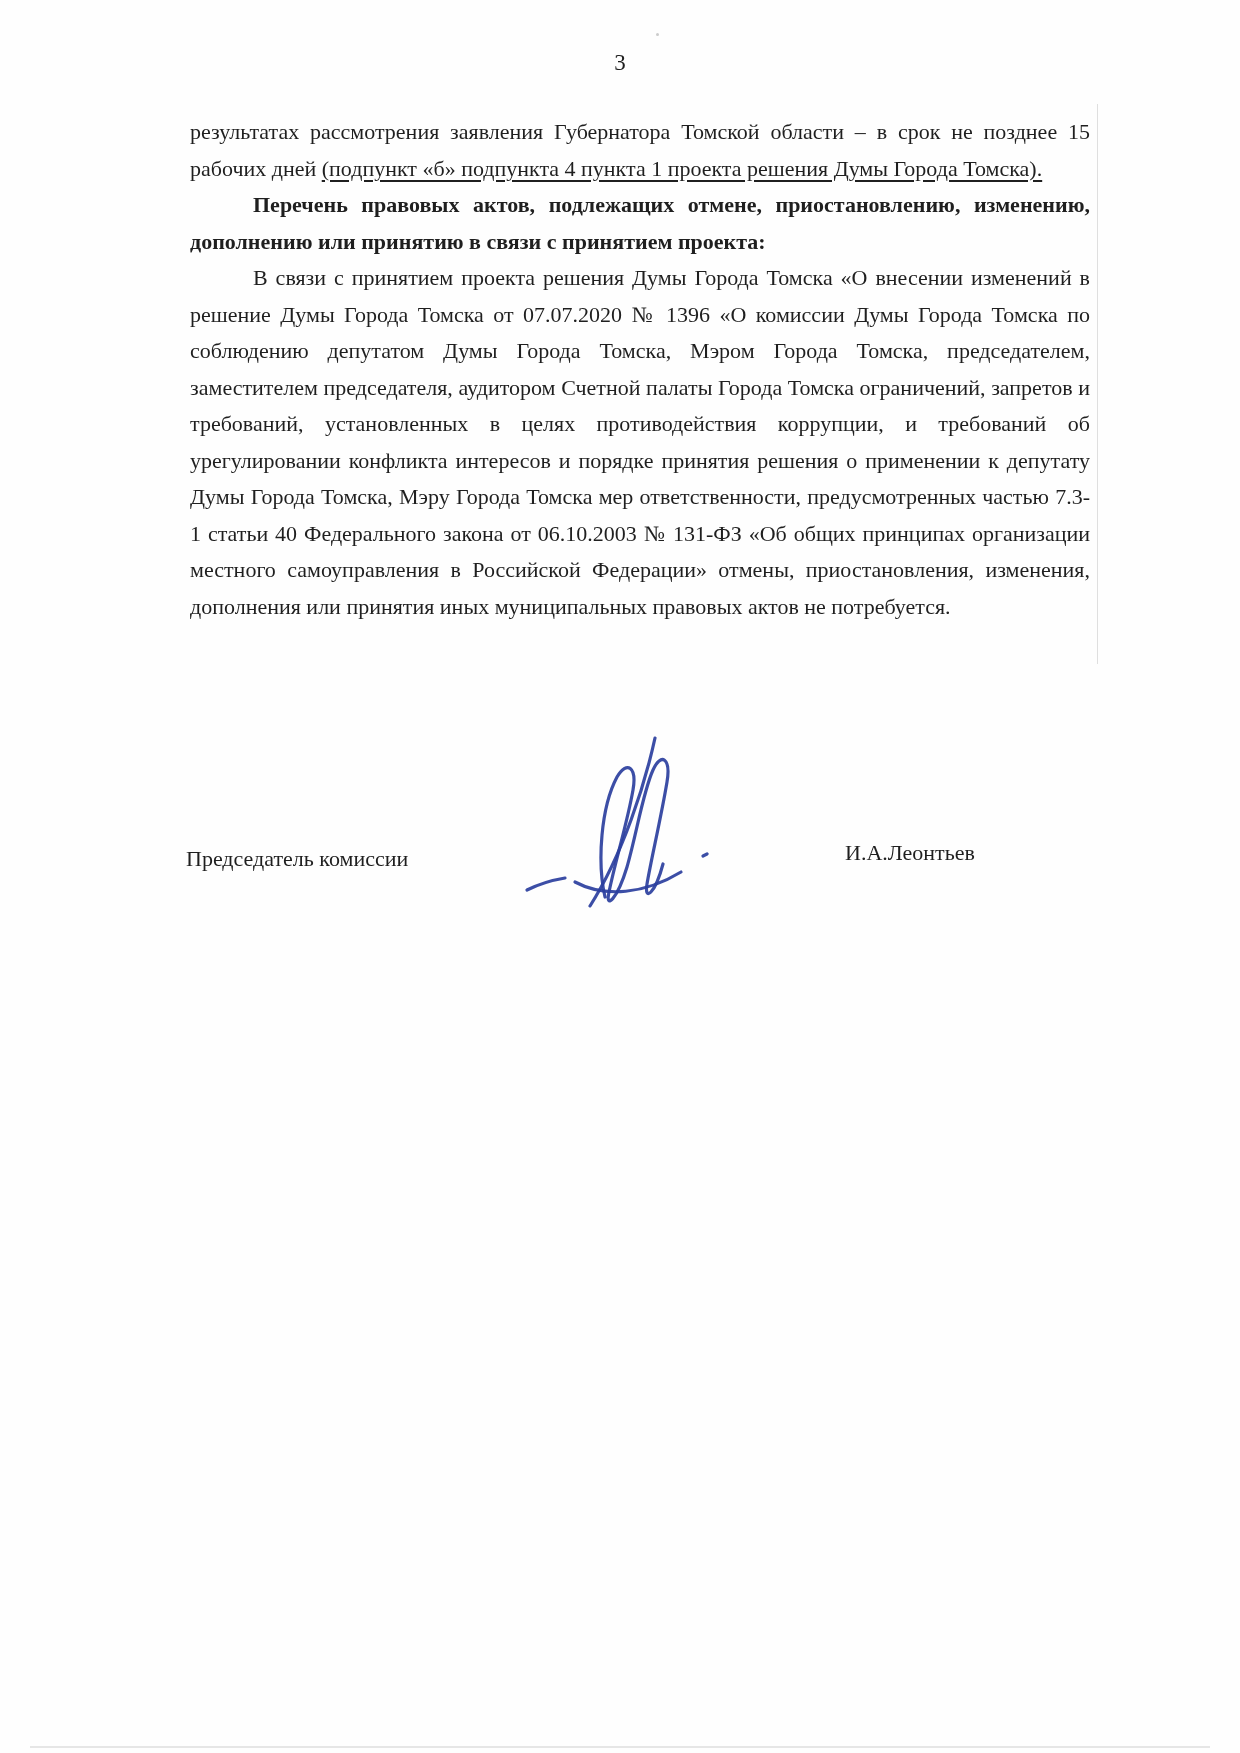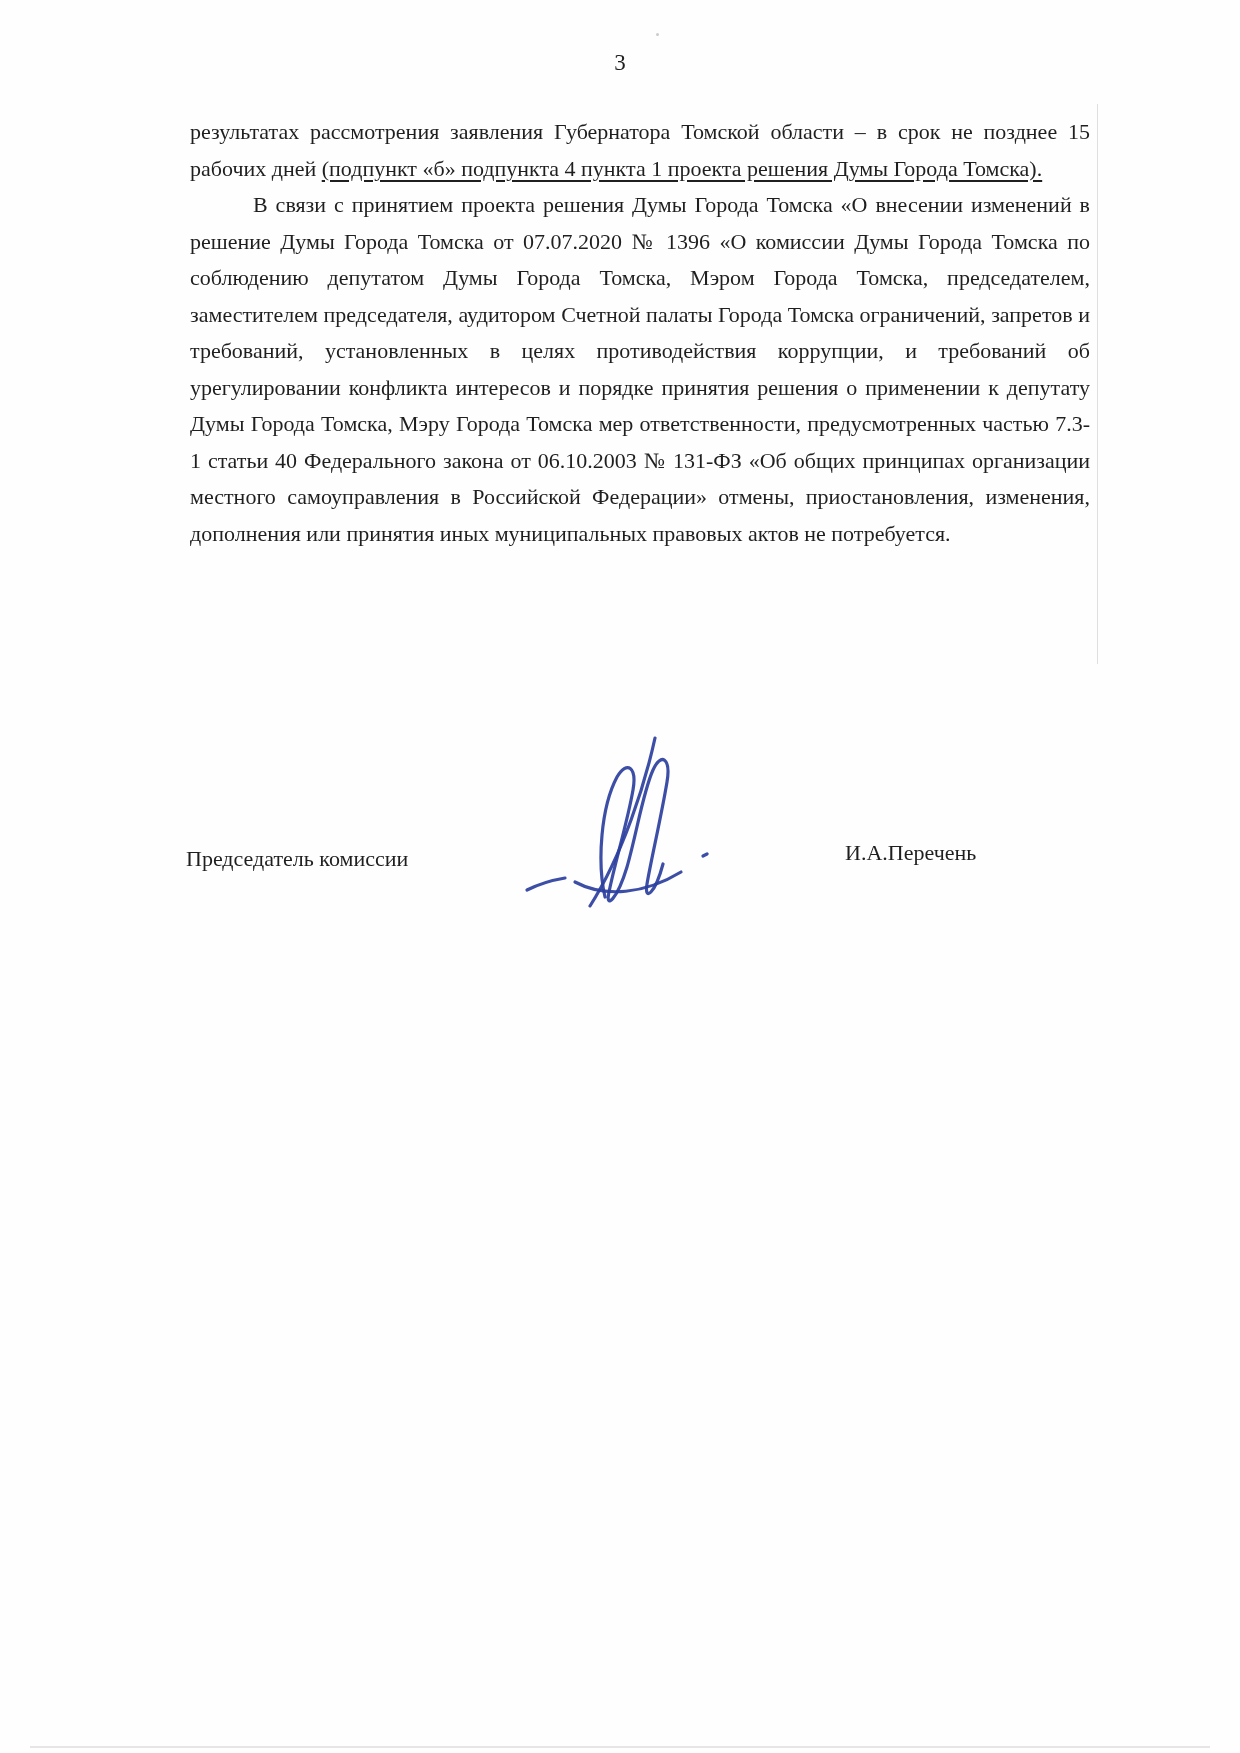--- a/index.html
+++ b/index.html
@@ -98,32 +98,33 @@
 </style>
 </head>
 <body>
 
 <div class="page">
 
   <div class="page-number">3</div>
 
   <div class="doc-body">
       <p class="para"><span>результатах рассмотрения заявления Губернатора Томской области – в срок не позднее 15 рабочих дней </span><span class="underline">(подпункт «б» подпункта 4 пункта 1 проекта решения Думы Города Томска).</span></p>
+      <p class="para indent bold"><span>Перечень правовых актов, подлежащих отмене, приостановлению, изменению, дополнению или принятию в связи с принятием проекта:</span></p>
       <p class="para indent"><span>В связи с принятием проекта решения Думы Города Томска «О внесении изменений в решение Думы Города Томска от 07.07.2020 № 1396 «О комиссии Думы Города Томска по соблюдению депутатом Думы Города Томска, Мэром Города Томска, председателем, заместителем председателя, аудитором Счетной палаты Города Томска ограничений, запретов и требований, установленных в целях противодействия коррупции, и требований об урегулировании конфликта интересов и порядке принятия решения о применении к депутату Думы Города Томска, Мэру Города Томска мер ответственности, предусмотренных частью 7.3-1 статьи 40 Федерального закона от 06.10.2003 № 131-ФЗ «Об общих принципах организации местного самоуправления в Российской Федерации» отмены, приостановления, изменения, дополнения или принятия иных муниципальных правовых актов не потребуется.</span></p>
     </div>
 
   <span class="sig-title">Председатель комиссии</span>
 
   <svg class="sig-svg" viewBox="0 0 235 185" aria-hidden="true">
     <path d="M 22 158 C 34 152, 48 148, 60 146" stroke="#2b3f9e"></path>
     <path d="M 100 165 C 92 130, 96 75, 112 45 C 122 28, 132 35, 128 58 C 122 92, 110 130, 104 160 C 100 178, 112 168, 122 135 C 132 100, 138 60, 148 38 C 156 20, 166 26, 162 50 C 156 86, 146 128, 142 152 C 139 170, 150 162, 158 132" stroke="#2b3f9e"></path>
     <path d="M 150 6 C 140 52, 118 122, 85 174" stroke="#2b3f9e"></path>
     <path d="M 70 150 C 100 166, 140 162, 176 140" stroke="#2b3f9e"></path>
     <path d="M 198 124 l 4 -2" stroke="#2b3f9e"></path>
   </svg>
 
-  <span class="sig-name">И.А.Перечень</span>
+  <span class="sig-name">И.А.Леонтьев</span>
 
   <div class="scan-line-v"></div>
   <div class="scan-line-bottom"></div>
   <div class="scan-speck"></div>
 
 </div>
 
 </body></html>

